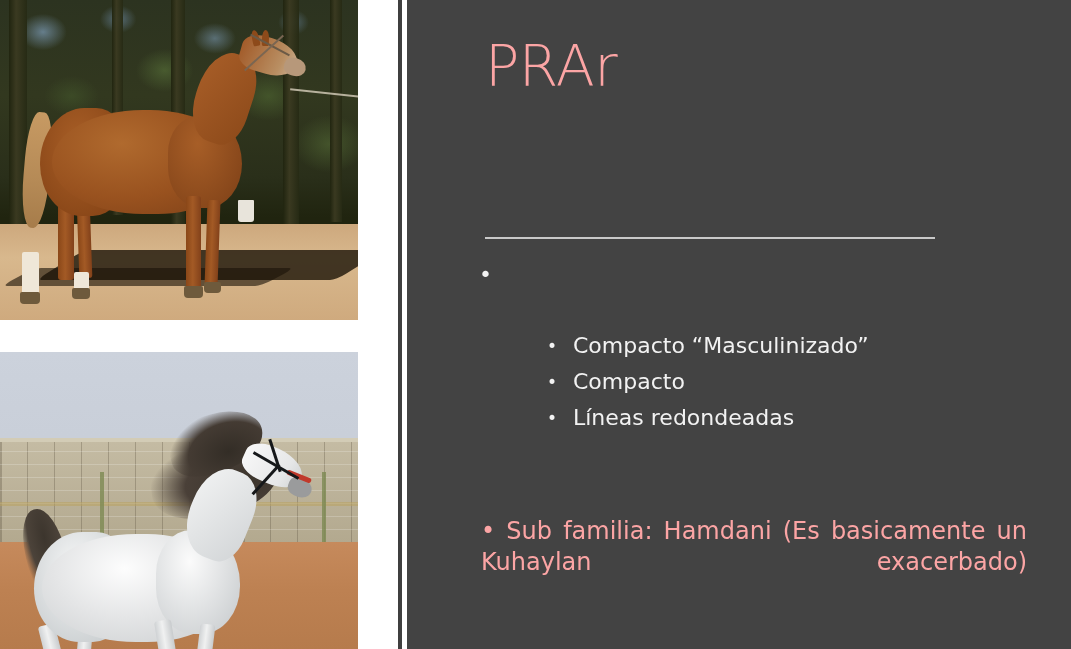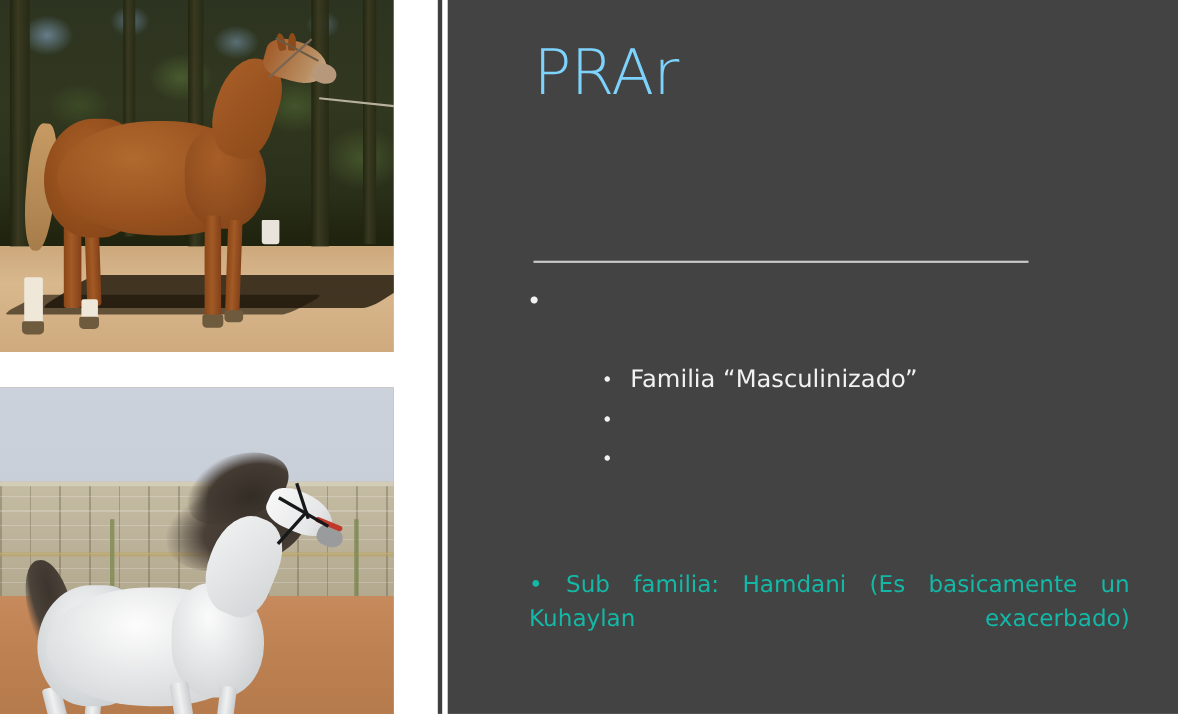--- a/index.html
+++ b/index.html
@@ -359,21 +359,21 @@
     width: 664px; height: 649px;
     background: #434343;
   }
 
   .title-block {
     position: absolute;
     left: 78px; top: 28px;
     width: 560px;
   }
   .title-line {
-    color: #7dd3fc;
+    color: #fca5a5;
     font-family: "DejaVu Sans", "Liberation Sans", sans-serif;
     font-weight: 300;
     font-size: 57px;
     line-height: 76px;
     letter-spacing: -0.5px;
     white-space: nowrap;
   }
   .divider {
     position: absolute;
     left: 78px; top: 237px;
@@ -416,22 +416,22 @@
     width: 26px;
     flex: 0 0 26px;
     font-size: 17px;
     line-height: 36px;
   }
 
   .para {
     position: absolute;
     left: 74px; top: 516px;
     width: 546px;
-    color: #14b8a6;
-    font-size: 21px;
+    color: #fca5a5;
+    font-size: 24px;
     line-height: 31px;
     font-weight: 400;
     text-align: justify;
     text-justify: inter-word;
   }
   .para::after {
     content: "";
     display: inline-block;
     width: 100%;
   }
@@ -517,27 +517,29 @@
 
     <div class="bullets">
 
       <div class="bullet-l1">
         <span class="dot">•</span>
       </div>
 
       <div class="sub-list">
         <div class="bullet-l2">
           <span class="dot">•</span>
-          <span>Familia “Masculinizado”</span>
+          <span>Compacto “Masculinizado”</span>
         </div>
         <div class="bullet-l2">
           <span class="dot">•</span>
+          <span>Compacto</span>
         </div>
         <div class="bullet-l2">
           <span class="dot">•</span>
+          <span>Líneas redondeadas</span>
         </div>
       </div>
 
     </div>
 
     <div class="para"><span>•</span> <span>Sub familia: Hamdani (Es basicamente un Kuhaylan exacerbado)</span></div>
 
   </div>
 </div>
 

